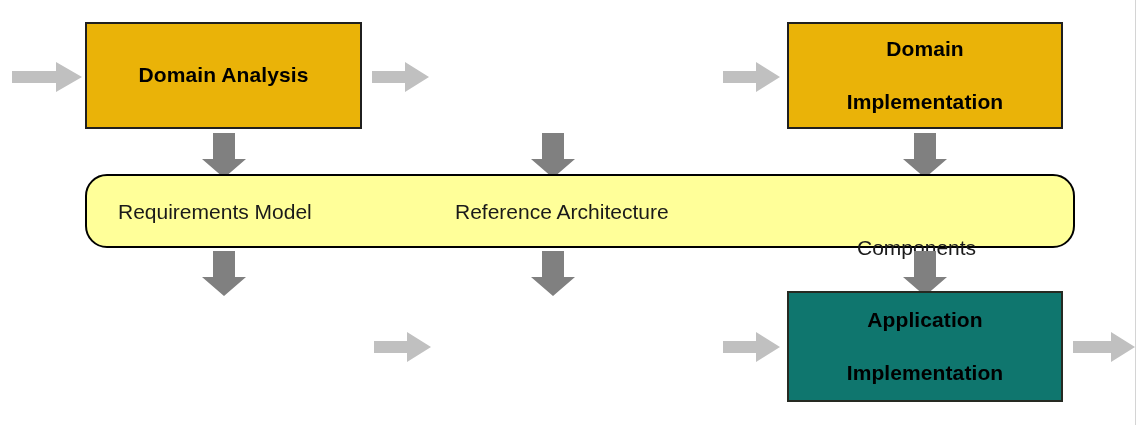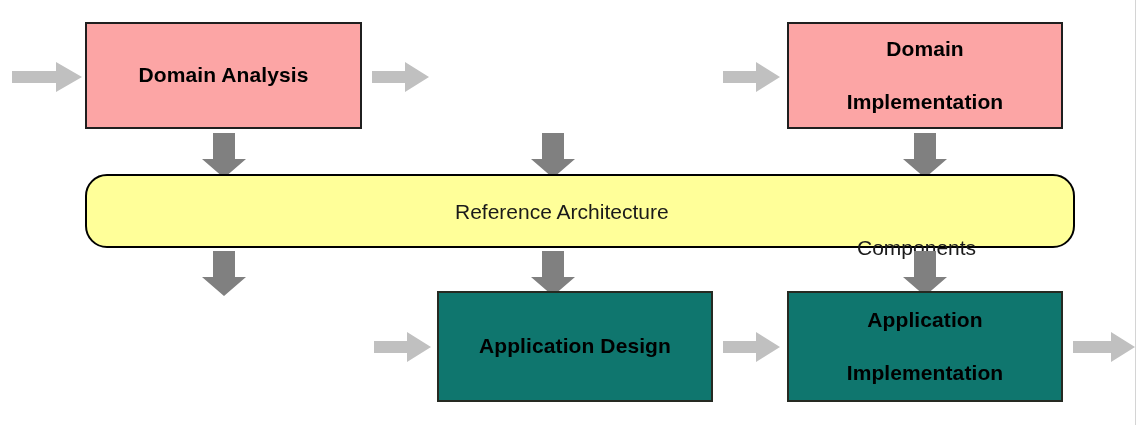--- a/index.html
+++ b/index.html
@@ -34,21 +34,21 @@
     display: flex;
     align-items: center;
     justify-content: center;
     text-align: center;
     font-weight: bold;
     font-size: 21px;
     line-height: 1.25;
     color: #000000;
     letter-spacing: 0.1px;
   }
-  .proc-box.domain   { background: #fca5a5; }
+  .proc-box.domain   { background: #eab308; }
   .proc-box.app      { background: #0f766e; border-color: #262a22; }
   .proc-box span { display: block; padding: 0 6px; }
 
   
   .band {
     position: absolute;
     box-sizing: border-box;
     background: #ffff99;
     border: 2px solid #000000;
     border-radius: 22px;
@@ -139,20 +139,21 @@
     </svg>
   </div>
   <div class="arrow-v" style="left:903px; top:133px;">
     <svg width="44" height="45" viewBox="0 0 44 45" aria-hidden="true">
       <polygon points="11,0 33,0 33,26 44,26 22,45 0,26 11,26" fill="#808080"></polygon>
     </svg>
   </div>
 
   <div class="band" style="left:85px; top:174px; width:990px; height:74px;"></div>
 
+  <div class="band-label" style="left:118px; top:200px;">Requirements Model</div>
   <div class="band-label" style="left:455px; top:200px;">Reference Architecture</div>
   <div class="band-label" style="left:857px; top:200px;margin-top:36px;">Components</div>
 
 
   <div class="arrow-v" style="left:202px; top:251px;">
     <svg width="44" height="45" viewBox="0 0 44 45" aria-hidden="true">
       <polygon points="11,0 33,0 33,26 44,26 22,45 0,26 11,26" fill="#808080"></polygon>
     </svg>
   </div>
   <div class="arrow-v" style="left:531px; top:251px;">
@@ -160,21 +161,18 @@
       <polygon points="11,0 33,0 33,26 44,26 22,45 0,26 11,26" fill="#808080"></polygon>
     </svg>
   </div>
   <div class="arrow-v" style="left:903px; top:251px;">
     <svg width="44" height="45" viewBox="0 0 44 45" aria-hidden="true">
       <polygon points="11,0 33,0 33,26 44,26 22,45 0,26 11,26" fill="#808080"></polygon>
     </svg>
   </div>
 
 
-  <div class="proc-box app" style="left:437px; top:291px; width:276px; height:111px;">
-    <span>Application Design</span>
-  </div>
 
   <div class="proc-box app" style="left:787px; top:291px; width:276px; height:111px;">
     <span><span>Application</span><br><span>Implementation</span></span>
   </div>
 
 </div>
 
 </body></html>

